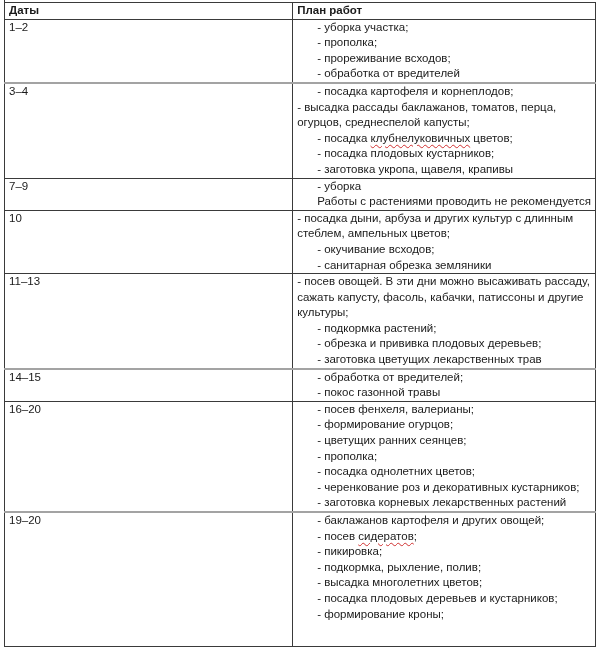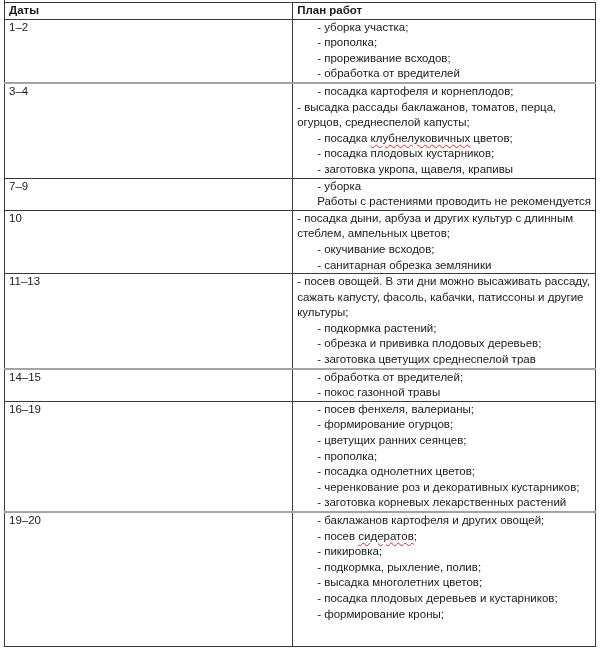--- a/index.html
+++ b/index.html
@@ -73,32 +73,32 @@
         <span class="line">- окучивание всходов;</span>
         <span class="line">- санитарная обрезка земляники</span>
       </td>
     </tr>
     <tr style="height:90px">
       <td class="date">11–13</td>
       <td>
         <span class="wrap">- посев овощей. В эти дни можно высаживать рассаду, сажать капусту, фасоль, кабачки, патиссоны и другие культуры;</span>
         <span class="line">- подкормка растений;</span>
         <span class="line">- обрезка и прививка плодовых деревьев;</span>
-        <span class="line">- заготовка цветущих среднеспелой трав</span>
+        <span class="line">- заготовка цветущих лекарственных трав</span>
       </td>
     </tr>
     <tr class="heavy" style="height:31px">
       <td class="date">14–15</td>
       <td>
         <span class="line">- обработка от вредителей;</span>
         <span class="line">- покос газонной травы</span>
       </td>
     </tr>
     <tr style="height:94px">
-      <td class="date">16–19</td>
+      <td class="date">16–20</td>
       <td>
         <span class="line">- посев фенхеля, валерианы;</span>
         <span class="line">- формирование огурцов;</span>
         <span class="line">- цветущих ранних сеянцев;</span>
         <span class="line">- прополка;</span>
         <span class="line">- посадка однолетних цветов;</span>
         <span class="line">- черенкование роз и декоративных кустарников;</span>
         <span class="line">- заготовка корневых лекарственных растений</span>
       </td>
     </tr>

